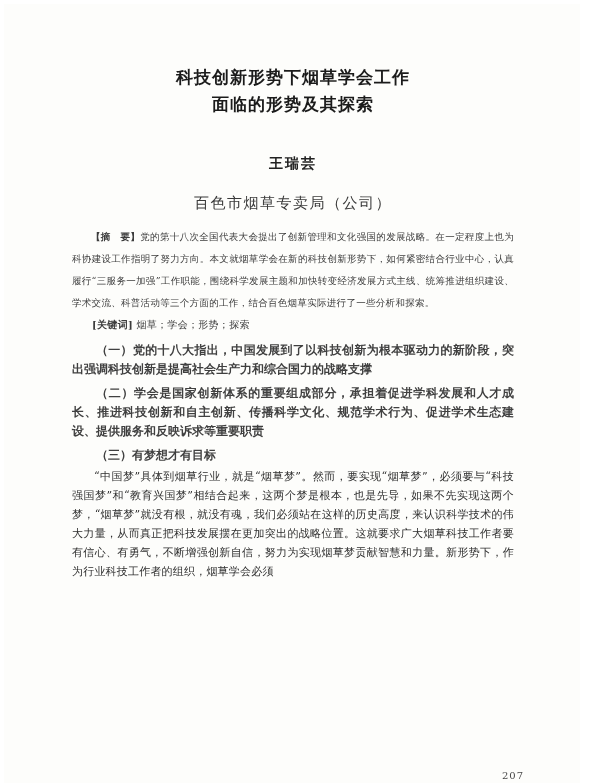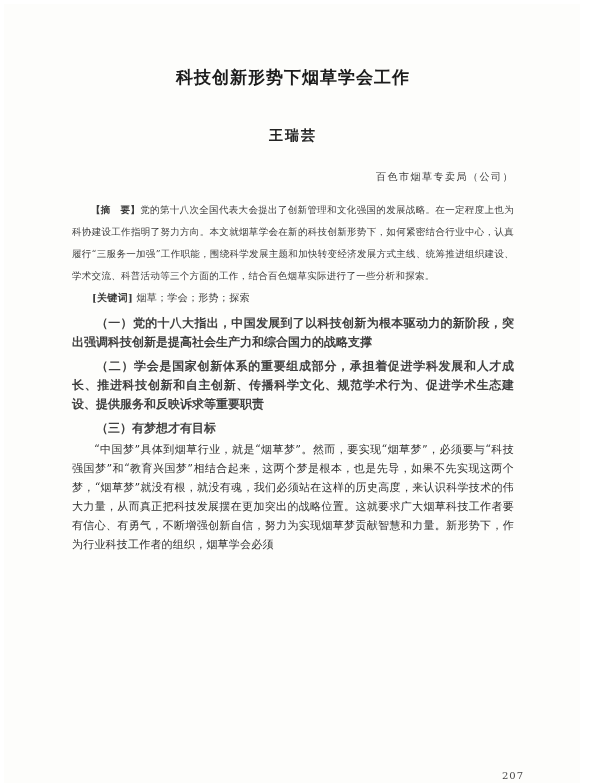--- a/index.html
+++ b/index.html
@@ -26,31 +26,31 @@
     font-weight: bold;
     font-size: 17px;
     line-height: 27px;
     letter-spacing: 1px;
     color: #1b1b1b;
   }
   .title .tl { display: block; }
   .author {
     margin-top: 36px;
     text-align: center;
-    font-family: Liberation Mono, monospace;
+    font-family: Liberation Sans, sans-serif;
     font-weight: bold;
     font-size: 14px;
     line-height: 18px;
     letter-spacing: 2px;
     color: #222222;
   }
   .affil {
     margin-top: 25px;
-    text-align: right;
-    font-size: 10px;
+    text-align: center;
+    font-size: 15px;
     line-height: 13px;
     letter-spacing: 1.5px;
     color: #3a3a3a;
   }
   .abstract {
     margin: 16px 0 0 0;
     font-size: 9.5px;
     line-height: 22px;
     letter-spacing: 0.3px;
     text-align: justify;
@@ -104,20 +104,21 @@
     color: #474747;
   }
 </style>
 </head>
 <body>
 
 <div class="sheet">
 
   <h1 class="title">
     <span class="tl">科技创新形势下烟草学会工作</span>
+    <span class="tl">面临的形势及其探索</span>
   </h1>
 
   <div class="author">王瑞芸</div>
 
   <div class="affil">百色市烟草专卖局（公司）</div>
 
   <p class="abstract"><span class="ab-label">【摘　要】</span><span>党的第十八次全国代表大会提出了创新管理和文化强国的发展战略。在一定程度上也为科协建设工作指明了努力方向。本文就烟草学会在新的科技创新形势下，如何紧密结合行业中心，认真履行“三服务一加强”工作职能，围绕科学发展主题和加快转变经济发展方式主线、统筹推进组织建设、学术交流、科普活动等三个方面的工作，结合百色烟草实际进行了一些分析和探索。</span></p>
 
   <p class="keywords"><span class="kw-label">[关键词]</span> <span>烟草；学会；形势；探索</span></p>
 

